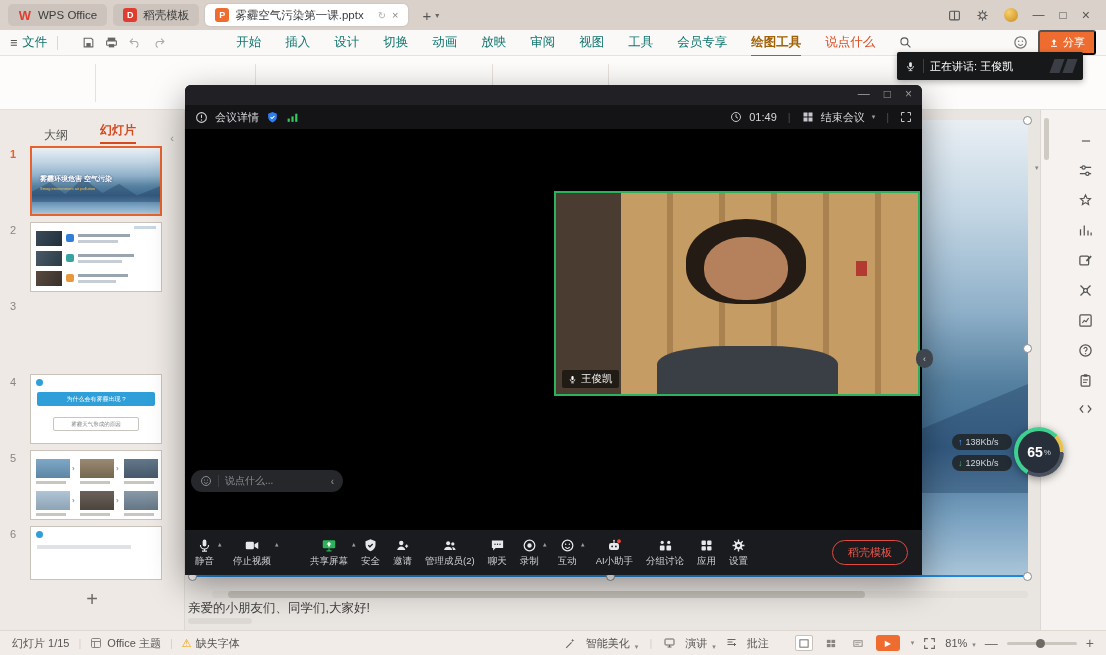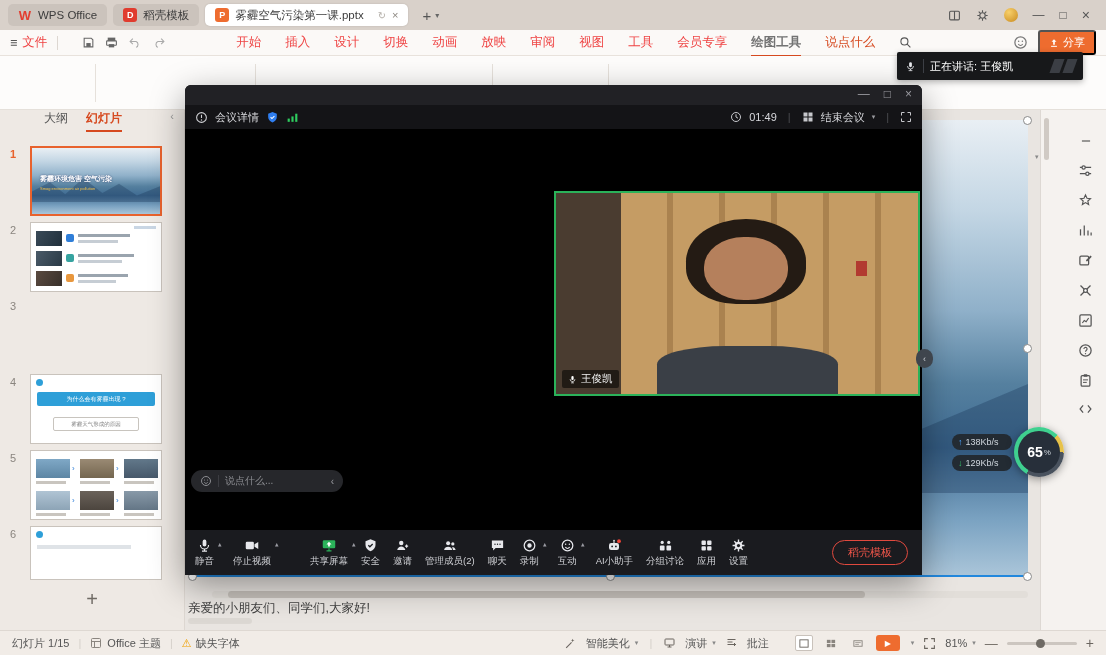--- a/index.html
+++ b/index.html
@@ -1,33 +1,33 @@
 <!DOCTYPE html>
 <html><head>
 <meta charset="utf-8">
 <style>
   *{box-sizing:border-box;margin:0;padding:0}
   html,body{width:1106px;height:655px;overflow:hidden}
   body{position:relative;font-family:"Liberation Sans","DejaVu Sans",sans-serif;background:#e9e5e1;color:#333}
   .abs{position:absolute}
-  .row{display:flex;align-items:center}
+  .row{display:flex;align-items:flex-end}
   svg{display:block}
 
   
   .tabbar{left:0;top:0;width:1106px;height:30px;background:#d9d1ca;display:flex;align-items:center;padding:0 8px}
   .tab{height:22px;border-radius:5px;background:#cbc3bc;display:flex;align-items:center;gap:6px;padding:0 10px;margin-right:6px;font-size:11.5px;color:#3c3c3c}
   .tab.active{background:#fff;box-shadow:0 0 2px rgba(0,0,0,.15)}
   .tab-ico{width:14px;height:14px;border-radius:3px;display:flex;align-items:center;justify-content:center;color:#fff;font-size:9px;font-weight:bold}
   .winctl{margin-left:auto;display:flex;align-items:center;gap:15px;color:#555;font-size:12px;padding-right:8px}
 
   
   .menubar{left:0;top:30px;width:1106px;height:26px;background:#fbf9f7;border-bottom:1px solid #e8e2dc;display:flex;align-items:center;padding:0 10px;font-size:12.5px}
   .menu-items{display:flex;align-items:center;gap:24px;margin-left:70px}
-  .menu-item{color:#ef4444;white-space:nowrap}
-  .menu-item.hl{color:#737373;font-weight:bold;position:relative}
+  .menu-item{color:#0f766e;white-space:nowrap}
+  .menu-item.hl{color:#a16207;font-weight:bold;position:relative}
   .menu-item.hl .ul{position:absolute;left:0;right:0;bottom:-6px;height:2px;background:#d6491f}
   .menu-item.hl2{color:#d6491f}
   .qicons{display:flex;align-items:center;gap:10px;margin-left:14px;color:#777}
   .share-btn{margin-left:10px;background:#ee6c2f;color:#fff;font-size:11px;border-radius:3px;padding:3px 9px;display:flex;align-items:center;gap:4px}
 
   
   .ribbon{left:0;top:56px;width:1106px;height:54px;background:#fdfcfb;border-bottom:1px solid #e5e0da}
   .rbtn{position:absolute;display:flex;flex-direction:column;align-items:center;gap:3px;font-size:11px;color:#444}
   .rdiv{position:absolute;top:8px;width:1px;height:38px;background:#e6e1db}
   .gallery{position:absolute;left:300px;top:60px;width:180px;height:26px;border:1px solid #e2ddd7;background:#fff;border-radius:3px;display:flex;align-items:center;justify-content:space-around;padding:0 6px}
@@ -37,21 +37,21 @@
   .caret{font-size:7px;color:#888;margin-left:2px}
 
   
   .banner{left:897px;top:52px;width:186px;height:28px;background:#17181a;border-radius:2px;display:flex;align-items:center;padding:0 8px;z-index:8;box-shadow:0 2px 6px rgba(0,0,0,.3)}
   .banner .txt{color:#fff;font-size:11px;margin-left:6px;white-space:nowrap}
   .banner .deco{margin-left:auto;display:flex}
   .banner .deco i{display:block;width:10px;height:14px;background:#3b3e44;transform:skewX(-20deg);margin-left:3px}
 
   
   .lpanel{left:0;top:110px;width:185px;height:520px;background:#eee9e4;border-right:1px solid #ddd7d1;z-index:4;overflow:hidden}
-  .lp-head{height:34px;display:flex;align-items:flex-start;gap:18px;padding:0 0 0 44px;font-size:12px;color:#555}
+  .lp-head{height:34px;display:flex;align-items:flex-end;gap:32px;padding:0 0 0 44px;font-size:12px;color:#555}
   .lp-tab.on{color:#d6491f;font-weight:bold;border-bottom:2px solid #d6491f;padding-bottom:3px}
   .slide-item{position:relative;height:76px}
   .snum{position:absolute;left:10px;top:4px;font-size:11px;color:#8a857f}
   .slide-item.sel .snum{color:#e8622d;font-weight:bold}
   .thumb{position:absolute;left:30px;top:2px;width:132px;height:70px;background:#fff;border:1px solid #c9c3bc;overflow:hidden}
   .slide-item.sel .thumb{border:2px solid #e8622d}
   .mountain{background:linear-gradient(180deg,#e9eff4 0%,#c3d6e4 20%,#8fb0c9 42%,#55809f 58%,#3f6b92 72%,#7ba3c2 88%,#aac5d9 100%)}
   .mountain .peaks{position:absolute;left:0;right:0;bottom:18%;height:40%;background:rgba(25,55,90,.35);clip-path:polygon(0 100%,0 60%,14% 25%,26% 70%,40% 10%,55% 65%,68% 30%,82% 75%,100% 40%,100% 100%)}
   .addslide{display:block;width:100%;text-align:center;font-size:20px;color:#6f6a64;margin-top:6px;background:none;border:none}
 

